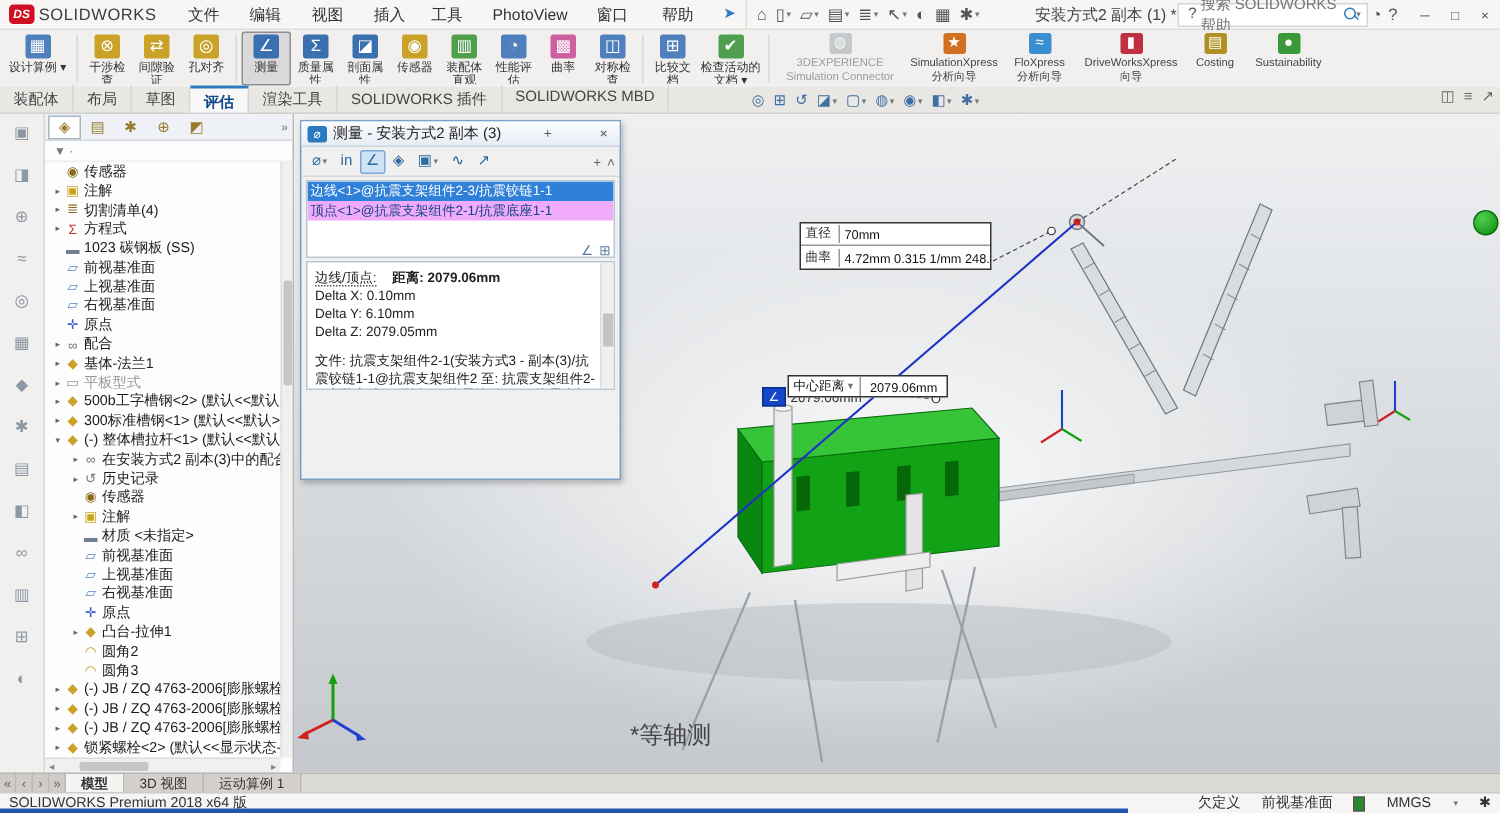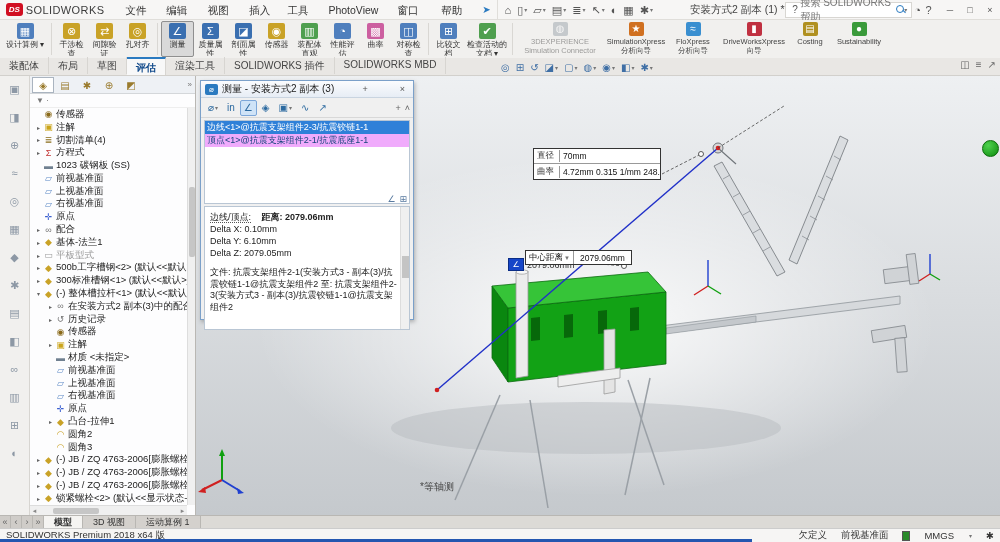--- a/index.html
+++ b/index.html
@@ -79,37 +79,37 @@
   #callout1 .cv{padding-left:3px;white-space:nowrap;overflow:hidden}
   #center-callout{left:329px;top:174px;height:15px;display:flex;align-items:center}
   #center-callout .dd{display:flex;align-items:center;padding:0 3px;border-right:1px solid #999;height:100%}
   #center-callout .val{padding:0 6px;white-space:nowrap}
   #chip{position:absolute;left:312px;top:182px;width:16px;height:13px;background:#1646c8;border:1px solid #0a2c86;color:#fff;font-size:8px;text-align:center;line-height:12px;z-index:4}
   #chip-val{position:absolute;left:331px;top:184px;font-size:9px;color:#333;z-index:3}
   #legend{position:absolute;left:590px;top:22px;z-index:5}
   .lchip{display:flex;align-items:center;margin-bottom:3px;border:1px solid #333;background:#fff;width:62px;height:15px}
   .lsw{width:22px;height:100%;color:#fff;font-size:7px;text-align:center;line-height:14px;border-right:1px solid #333}
   .lval{padding-left:4px;font-size:8.5px;color:#111}
-  #view-label{position:absolute;left:224px;top:404px;font-size:10px;color:#444;z-index:3}
+  #view-label{position:absolute;left:224px;top:404px;font-size:16px;color:#444;z-index:3}
   #green-dot{position:absolute;left:786px;top:64px;width:17px;height:17px;border-radius:50%;background:radial-gradient(circle at 35% 30%,#4ed24e,#0d8a0d);border:1px solid #0a6b0a;z-index:5}
 
   
   #measure{position:absolute;left:200px;top:80px;width:214px;height:240px;background:#f0f0f0;border:1px solid #7ba0c9;box-shadow:1px 2px 4px rgba(0,0,0,.25);z-index:40}
   #m-title{height:17px;background:linear-gradient(#fbfcfe,#e7edf5);border-bottom:1px solid #c9d4e0;display:flex;align-items:center;padding:0 4px;font-size:10px;color:#222}
   #m-title .mic{width:13px;height:11px;background:#2a7ac0;border-radius:2px;color:#fff;font-size:8px;line-height:11px;text-align:center;margin-right:4px}
   #m-title .mct{margin-left:auto;color:#555;width:13px;text-align:center;font-size:9px}
   #m-toolbar{height:20px;display:flex;align-items:center;padding:0 3px;border-bottom:1px solid #d8d8d8}
   .mtb{display:flex;align-items:center;height:16px;padding:0 3px;margin-right:1px;color:#2c6aa0;font-size:10px;border:1px solid transparent;border-radius:2px}
   .mtb.active{background:#cfe3f7;border-color:#7da7d9}
   .mtb-right{margin-left:auto;display:flex;gap:4px;color:#666;font-size:9px}
-  #m-list{height:84px;background:#fff;border:1px solid #b9c6d4;margin:2px 3px;overflow:hidden;font-size:9px}
+  #m-list{height:52px;background:#fff;border:1px solid #b9c6d4;margin:2px 3px;overflow:hidden;font-size:9px}
   .mli{height:13px;line-height:13px;padding:0 2px;white-space:nowrap;overflow:hidden}
   .mli.sel{background:#2f80d8;color:#fff}
   .mli.sel2{background:#f0abfc;color:#16457c}
-  #m-results{position:relative;background:#fff;border:1px solid #b9c6d4;margin:2px 3px;height:124px;padding:4px 12px 2px 5px;font-size:9px;color:#222;overflow:hidden}
+  #m-results{position:relative;background:#fff;border:1px solid #b9c6d4;margin:2px 3px;height:86px;padding:4px 12px 2px 5px;font-size:9px;color:#222;overflow:hidden}
   #m-results .pair{border-bottom:1px dotted #555}
   #m-results .dist{font-weight:bold;margin-left:8px}
   .dline{line-height:12px;white-space:nowrap}
   #m-file{margin-top:8px;line-height:11.5px;color:#222;word-break:break-all}
   .m-vscroll{position:absolute;right:0;top:0;bottom:0;width:9px;background:#f0f0f0;border-left:1px solid #ddd}
   .m-vthumb{position:absolute;left:1px;top:40%;width:7px;height:22px;background:#c4c4c4}
   #m-miniicons{position:absolute;right:6px;top:-12px;display:flex;gap:4px;color:#5a7ba0;font-size:9px}
 
   
   #bottomtabs{position:absolute;left:0;top:515px;width:1000px;height:13px;background:#dcdad6;border-top:1px solid #b9b7b3;display:flex;align-items:stretch;font-size:9px}

